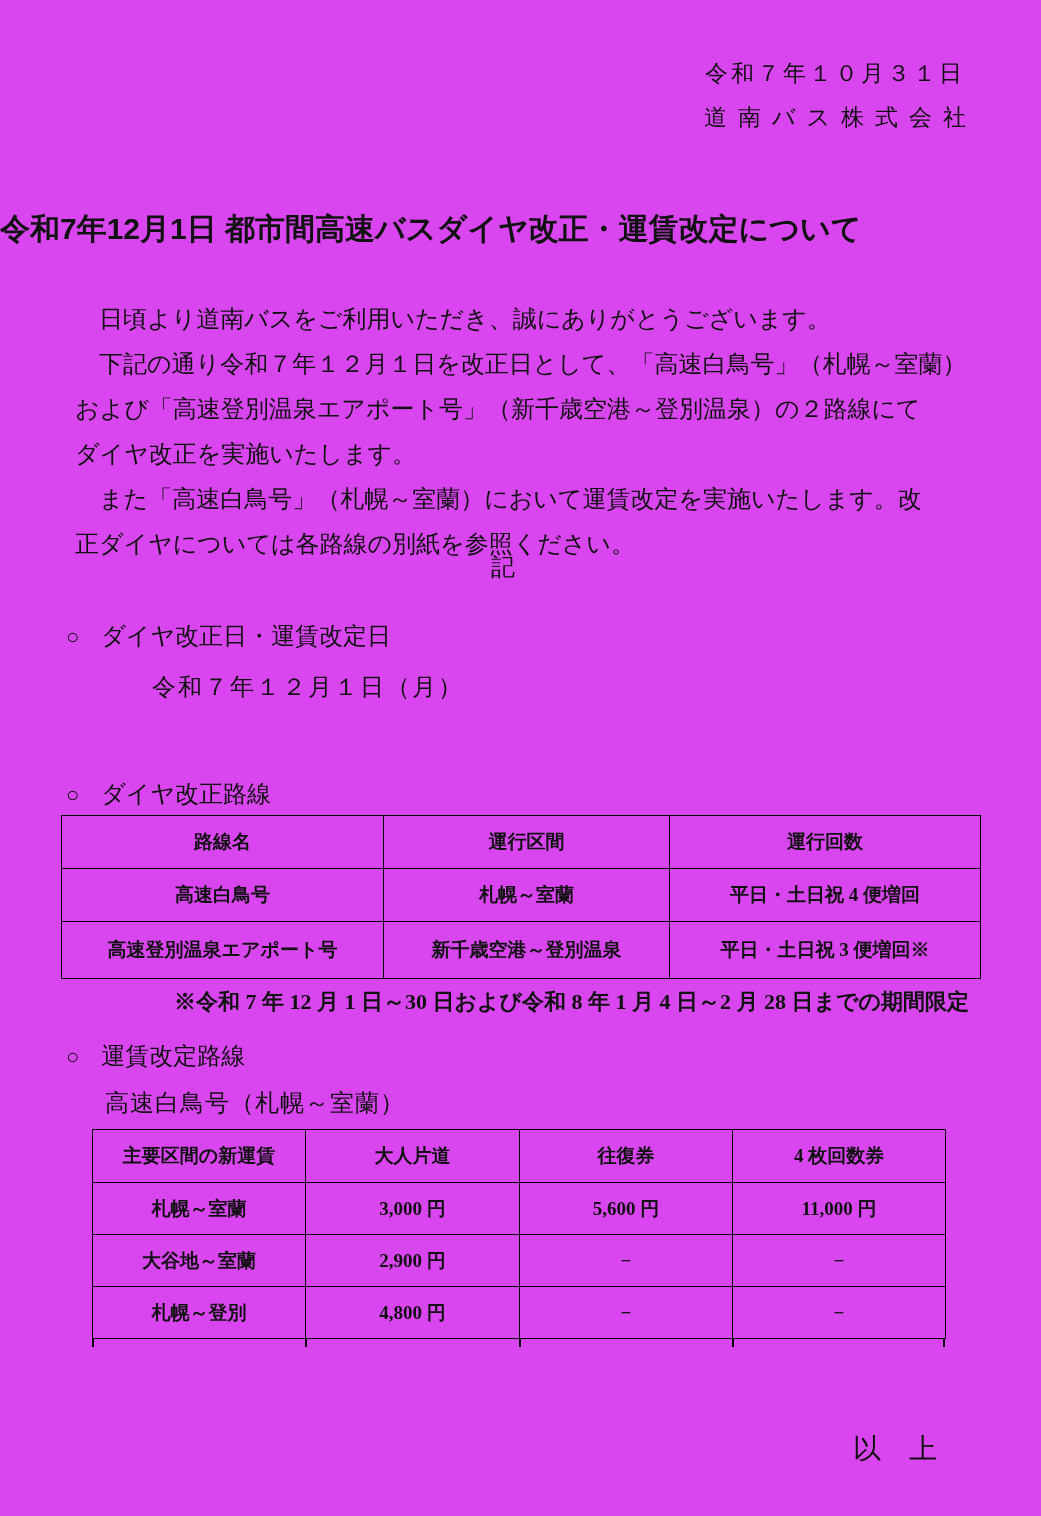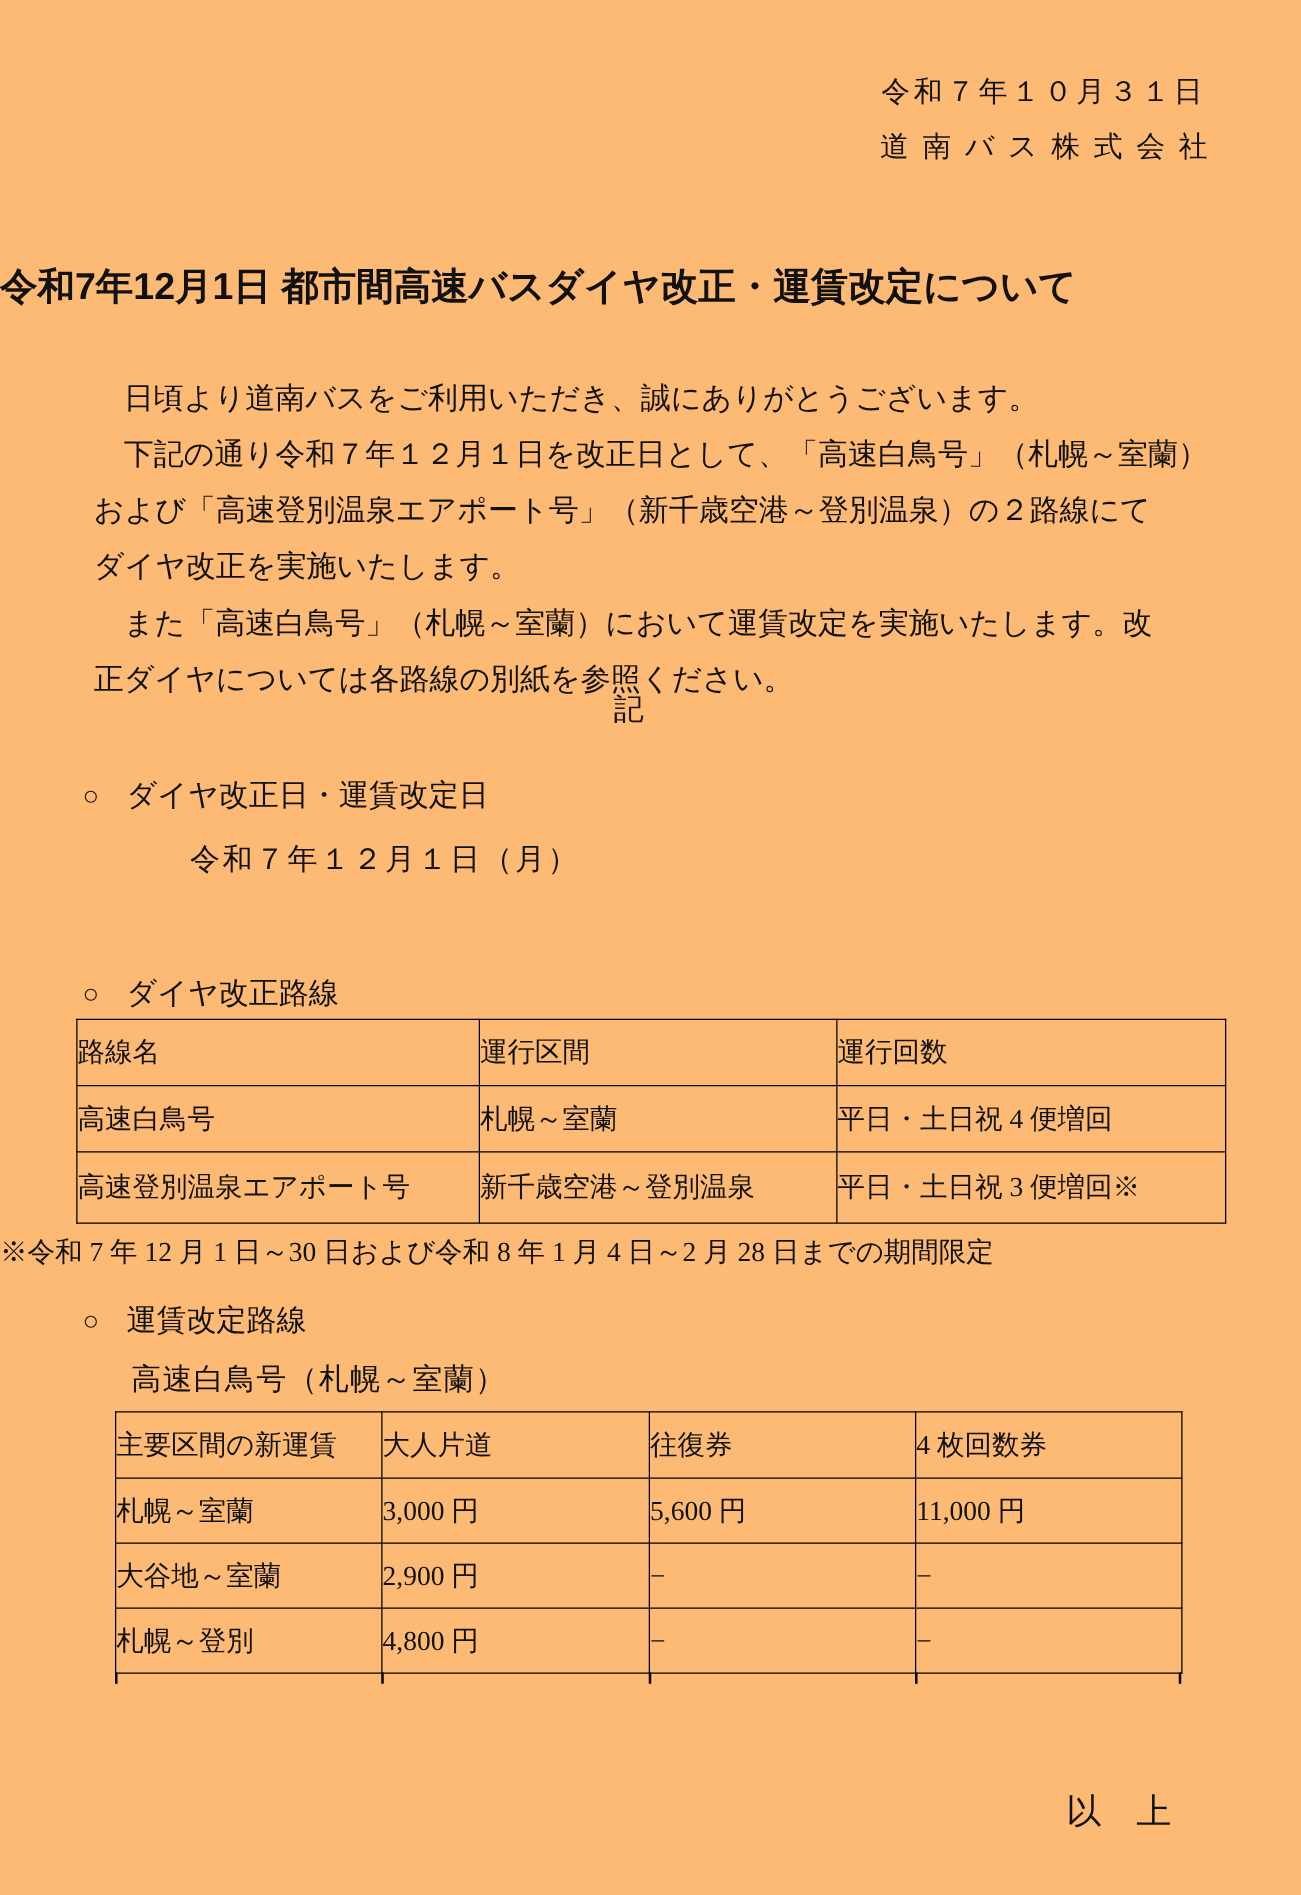--- a/index.html
+++ b/index.html
@@ -1,20 +1,20 @@
 <!DOCTYPE html>
 <html lang="ja"><head>
 <meta charset="utf-8">
 <style>
   html, body { margin: 0; padding: 0; background: #ffffff; }
   .page {
     position: relative;
     width: 1041px;
     height: 1516px;
-    background: #fdba74;
+    background: #d946ef;
     color: #111111;
     font-family: "Liberation Serif", "DejaVu Serif", serif;
     overflow: hidden;
   }
   .abs { position: absolute; }
 
   .issued-date {
     top: 58px; right: 76px;
     font-size: 23px; letter-spacing: 3px;
     white-space: pre;
@@ -55,35 +55,35 @@
     font-size: 24px; letter-spacing: 2px; white-space: pre;
   }
 
   table.doc-table {
     border-collapse: collapse;
     table-layout: fixed;
     position: absolute;
   }
   table.doc-table th, table.doc-table td {
     border: 1.5px solid #000000;
-    text-align: left; vertical-align: middle;
-    font-weight: normal;
-    font-size: 22px;
+    text-align: center; vertical-align: middle;
+    font-weight: bold;
+    font-size: 19px;
     padding: 0;
     white-space: pre;
     overflow: hidden;
   }
   .t1 { top: 815px; left: 61px; width: 919px; }
   .t1 .r-head { height: 53px; }
   .t1 .r1 { height: 53px; }
   .t1 .r2 { height: 57px; }
 
   .note {
     top: 987px; left: 0; width: 969px;
-    text-align: left; font-size: 22px; white-space: pre;
+    text-align: right; font-size: 22px; white-space: pre; font-weight: bold;
   }
 
   .route-subtitle {
     top: 1087px; left: 105px;
     font-size: 24px; letter-spacing: 1px; white-space: pre;
   }
   .t2 { top: 1129px; left: 92px; width: 853px; }
   .t2 .r-head { height: 53px; padding-left: 48px; }
   .t2 .r1, .t2 .r2, .t2 .r3 { height: 52px; }
 

